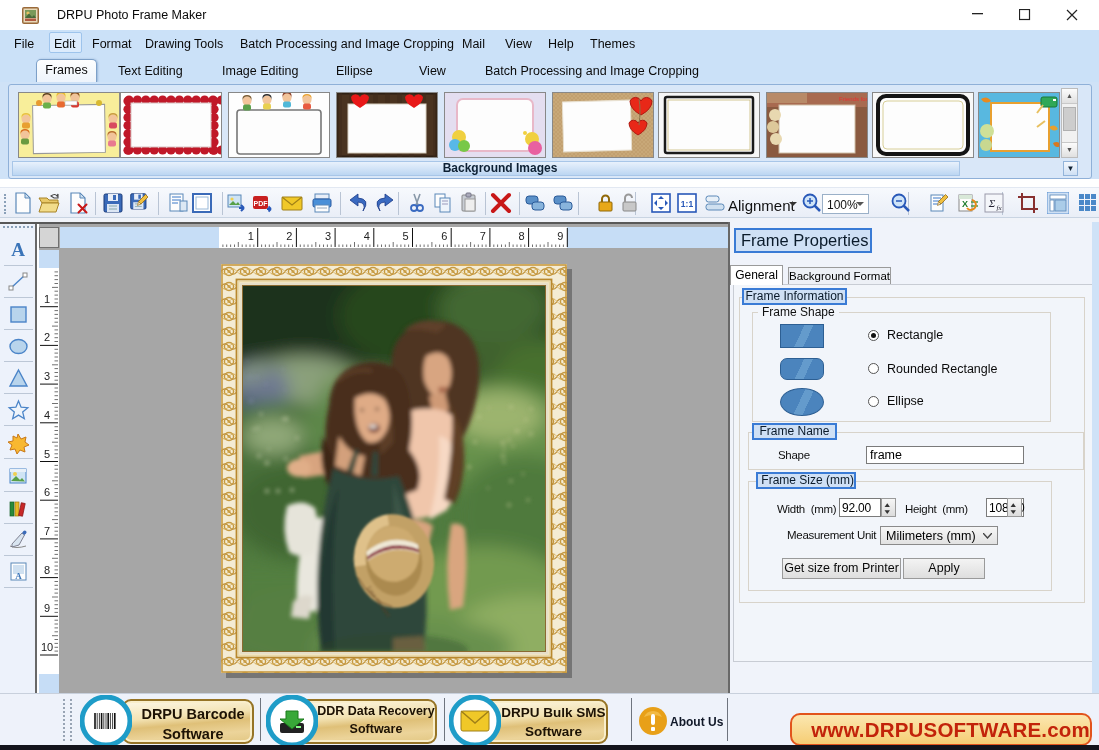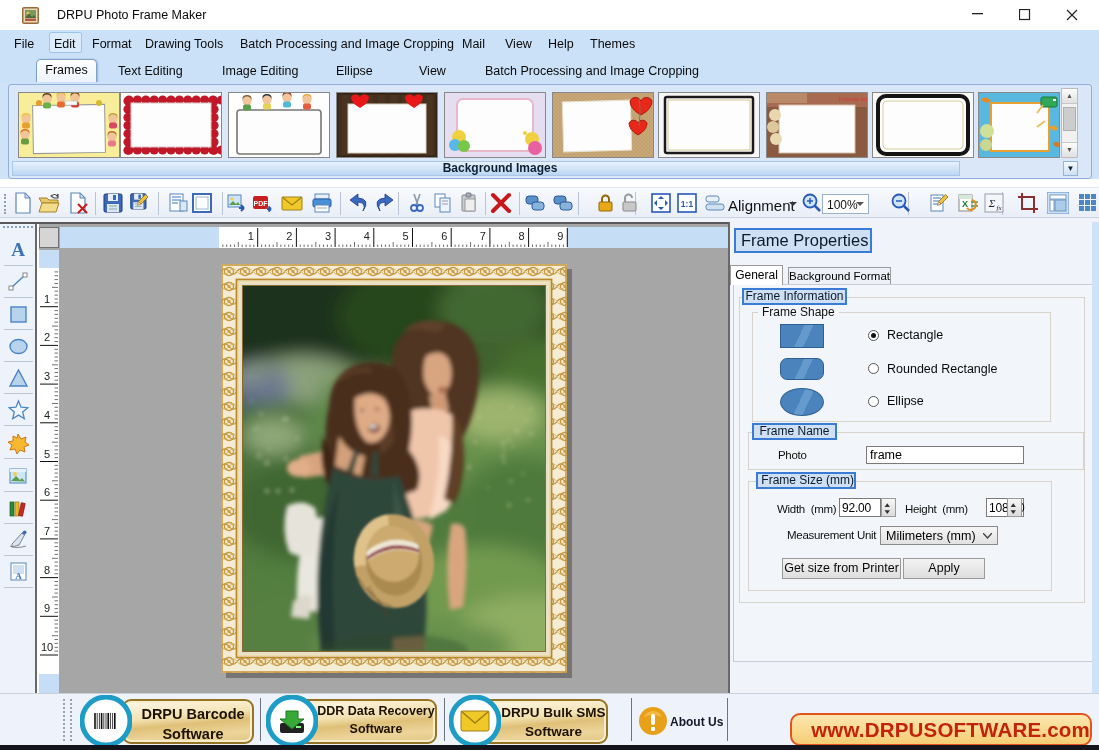--- a/index.html
+++ b/index.html
@@ -914,21 +914,21 @@
 <div class="shape" style="top:166px;width:44px;height:28px;border-radius:50%;"></div>
 <div class="radio" style="left:138px;top:108px;"></div>
     <div class="abs" style="left:141px;top:111px;width:5px;height:5px;border-radius:50%;background:#111;z-index:2;"></div>
 <div class="radio" style="left:138px;top:141px;"></div>
 <div class="radio" style="left:138px;top:174px;"></div>
 <div class="rlabel" style="left:157px;top:106px;">Rectangle</div>
 <div class="rlabel" style="left:157px;top:140px;">Rounded Rectangle</div>
 <div class="rlabel" style="left:157px;top:172px;">Ellipse</div>
 <div class="groupbox" style="left:18px;top:210px;width:336px;height:38px;"></div>
 <div class="bluebox" style="left:22px;top:201px;width:85px;height:17px;font-size:12px;line-height:13px;text-align:center;">Frame Name</div>
-<div class="glabel" style="left:48px;top:227px;">Photo</div>
+<div class="glabel" style="left:48px;top:227px;">Shape</div>
 <div class="abs" style="left:136px;top:224px;width:158px;height:18px;background:#fff;border:1px solid #7a7a7a;font-size:12.5px;padding:1px 0 0 3px;">frame</div>
 <div class="groupbox" style="left:18px;top:259px;width:304px;height:110px;"></div>
 <div class="bluebox" style="left:26px;top:250px;width:100px;height:17px;font-size:12px;line-height:13px;text-align:right;">Frame Size (mm)</div>
 <div class="glabel" style="left:47px;top:281px;">Width&nbsp;&nbsp;(mm)</div>
 <div class="spin" style="left:109px;top:276px;width:42px;">92.00</div>
 <div class="spinbtn" style="left:151px;top:276px;width:15px;">
       <i style="top:2px;">▲</i>
       <i style="top:9px;">▼</i>
     </div>
 <div class="glabel" style="left:175px;top:281px;">Height&nbsp;&nbsp;(mm)</div>

